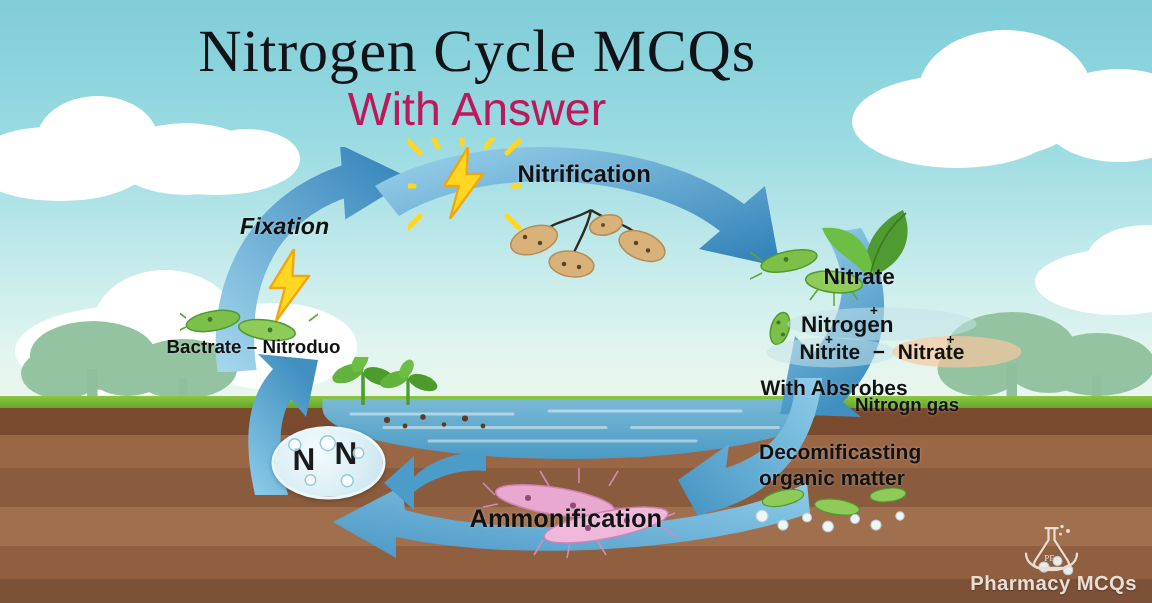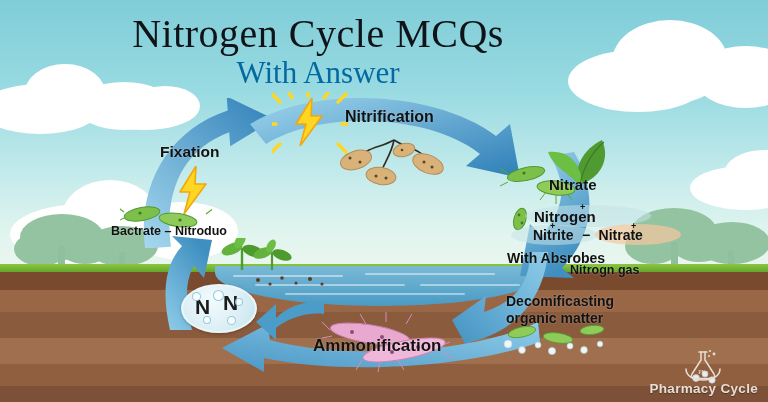--- a/index.html
+++ b/index.html
@@ -40,31 +40,31 @@
   
   .tree{position:absolute;}
   .canopy{position:absolute;border-radius:50%;background:#93c3a0;}
   .trunk{position:absolute;background:#8fbf9c;border-radius:2px;}
 
   
   .title-wrap{position:absolute;left:0;top:14px;width:636px;text-align:center;
     z-index:40;pointer-events:none;}
   .title1{font-family:"Liberation Serif", serif;font-size:40px;color:#101418;
     letter-spacing:.5px;line-height:1.02;}
-  .title2{font-family:Liberation Serif, serif;font-size:31px;color:#0369a1;
+  .title2{font-family:Liberation Sans, sans-serif;font-size:31px;color:#be185d;
     line-height:1.15;}
 
   
   .arrow{position:absolute;z-index:12;}
 
   
   .lbl{position:absolute;z-index:30;color:#121212;font-weight:bold;
     white-space:nowrap;text-shadow:0 0 2px rgba(255,255,255,.35);}
 
-  .lbl-fixation{left:160px;top:143px;font-size:15.5px;}
+  .lbl-fixation{left:160px;top:143px;font-size:15.5px;font-style:italic;}
   .lbl-nitrification{left:345px;top:108px;font-size:16px;}
   .lbl-bactrate{left:111px;top:224px;font-size:12.5px;font-weight:bold;}
   .lbl-nitrate-big{left:549px;top:176px;font-size:15px;}
   .lbl-plant{left:507px;top:250px;font-size:14px;}
   .lbl-nitrogngas{left:570px;top:263px;font-size:12.5px;}
   .lbl-ammonification{left:313px;top:336px;font-size:17px;}
   .lbl-decom{left:506px;top:293px;font-size:14px;line-height:1.22;font-weight:bold;}
 
   
   .amm-cluster{position:absolute;left:505px;top:207px;z-index:30;}
@@ -442,16 +442,16 @@
       <g stroke="#e8ded4" stroke-width="1.5" fill="none" stroke-linecap="round">
         <path d="M20 3 L20 11 L11 25 C9.5 27.6 11 29.5 13.6 29.5 L30.4 29.5 C33 29.5 34.5 27.6 33 25 L24 11 L24 3"></path>
         <path d="M18 3 L26 3"></path>
         <path d="M5 20 C5 27 12.5 31 22 31 C31.5 31 39 27 39 20"></path>
       </g>
       <circle cx="29" cy="2" r="1.1" fill="#e8ded4"></circle>
       <circle cx="33" cy="5" r="1.4" fill="#e8ded4"></circle>
       <circle cx="28" cy="7" r="1" fill="#e8ded4"></circle>
       <text x="22" y="25" font-size="6" fill="#e8ded4" text-anchor="middle" font-family="Liberation Serif, serif">PFx</text>
     </svg>
-    <div class="logo-txt">Pharmacy Cycle</div>
+    <div class="logo-txt">Pharmacy MCQs</div>
   </div>
 
 </div>
 
 </body></html>

